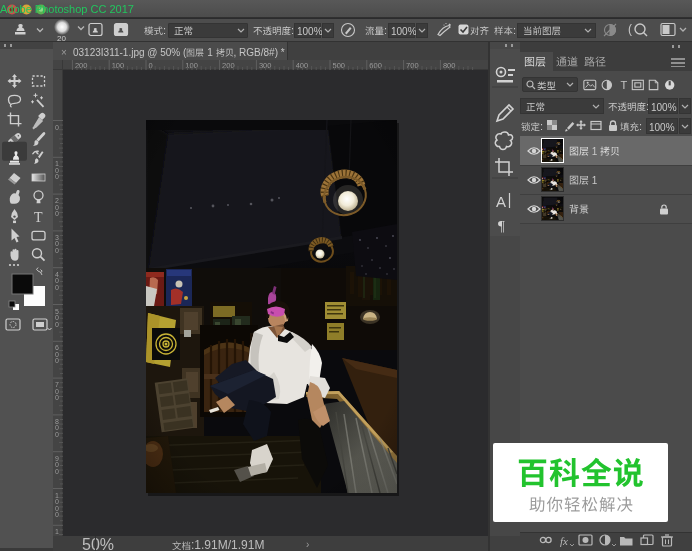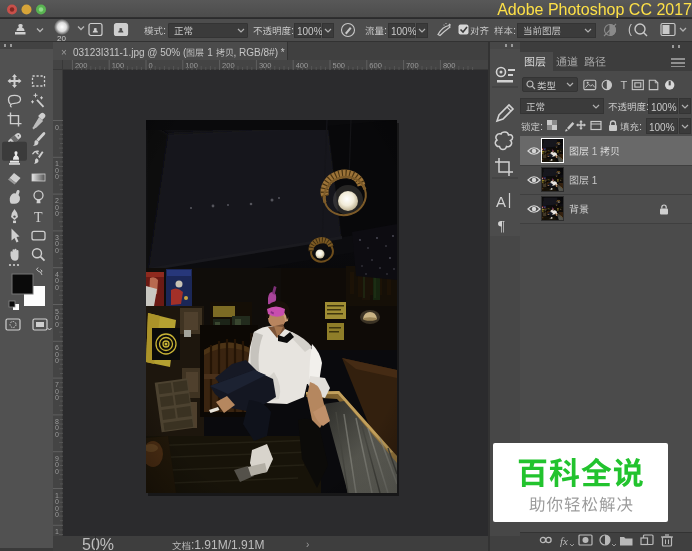--- a/index.html
+++ b/index.html
@@ -254,21 +254,21 @@
     <use href="#photo"></use>
   </svg>
 <div class="ab" style="left:0;top:0;width:692px;height:18px;background:linear-gradient(#585858,#4c4c4c);border-bottom:1px solid #303030"></div>
 <svg class="ic" style="left:6px;top:4px" width="46" height="11">
     <circle cx="6" cy="5.5" r="5" fill="#c8504a"></circle>
     <circle cx="6" cy="5.5" r="2.2" fill="#802823"></circle>
     <circle cx="20.5" cy="5.5" r="5" fill="#d7a439"></circle>
     <circle cx="35" cy="5.5" r="5" fill="#59b351"></circle>
     <circle cx="35" cy="5.5" r="2.2" fill="#8fd98a"></circle>
   </svg>
-<div class="tx" style="left:0;right:0;top:3px;text-align:right;font-size:16px;color:#fde047">Adobe Photoshop CC 2017</div>
+<div class="tx" style="left:0;right:0;top:3px;text-align:left;font-size:11px;color:#22c55e">Adobe Photoshop CC 2017</div>
 <div class="ab" style="left:0;top:19px;width:692px;height:23px;background:#4d4d4d;border-bottom:1px solid #323232"></div>
 <svg class="ic" style="left:12px;top:22px" width="34" height="16">
     <path d="M4.5,9 q0,-3 2.5,-3.5 q-2,-3.5 1.5,-3.5 q3.5,0 1.5,3.5 q2.5,0.5 2.5,3.5 z" fill="#d0d0d0"></path>
     <rect x="3" y="10" width="10.5" height="2.5" fill="#d0d0d0"></rect>
     <path d="M25,6.5 l3,3 3,-3" stroke="#b5b5b5" stroke-width="1.3" fill="none"></path>
   </svg>
 <svg class="ic" style="left:52px;top:19px" width="44" height="22">
     <defs>
       <radialGradient id="bp">
         <stop offset="0%" stop-color="#fff"></stop>

